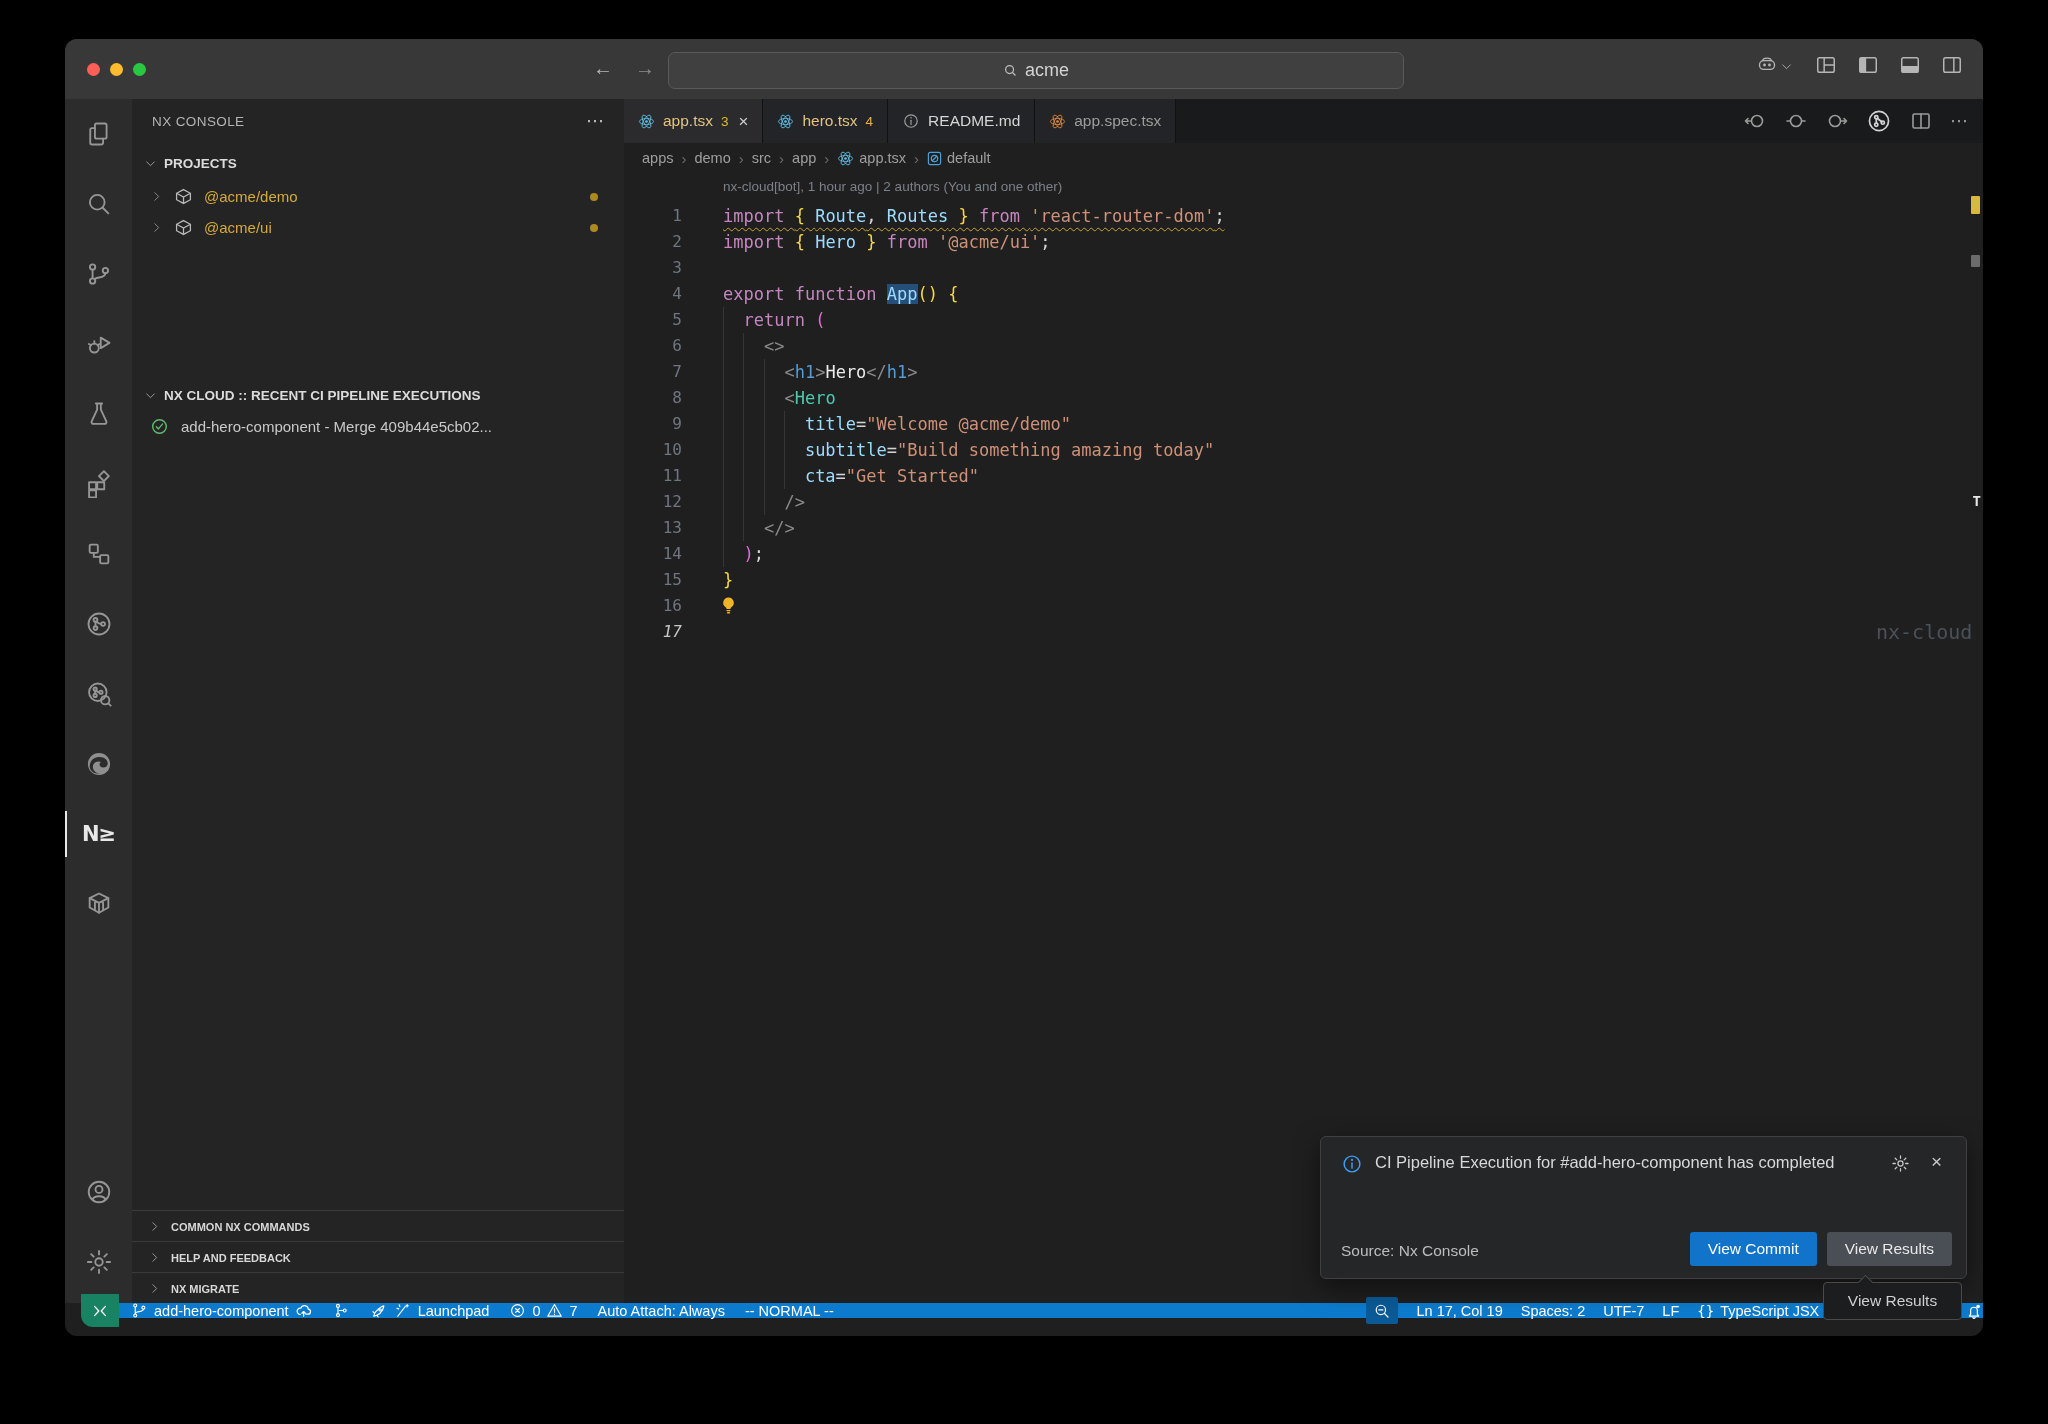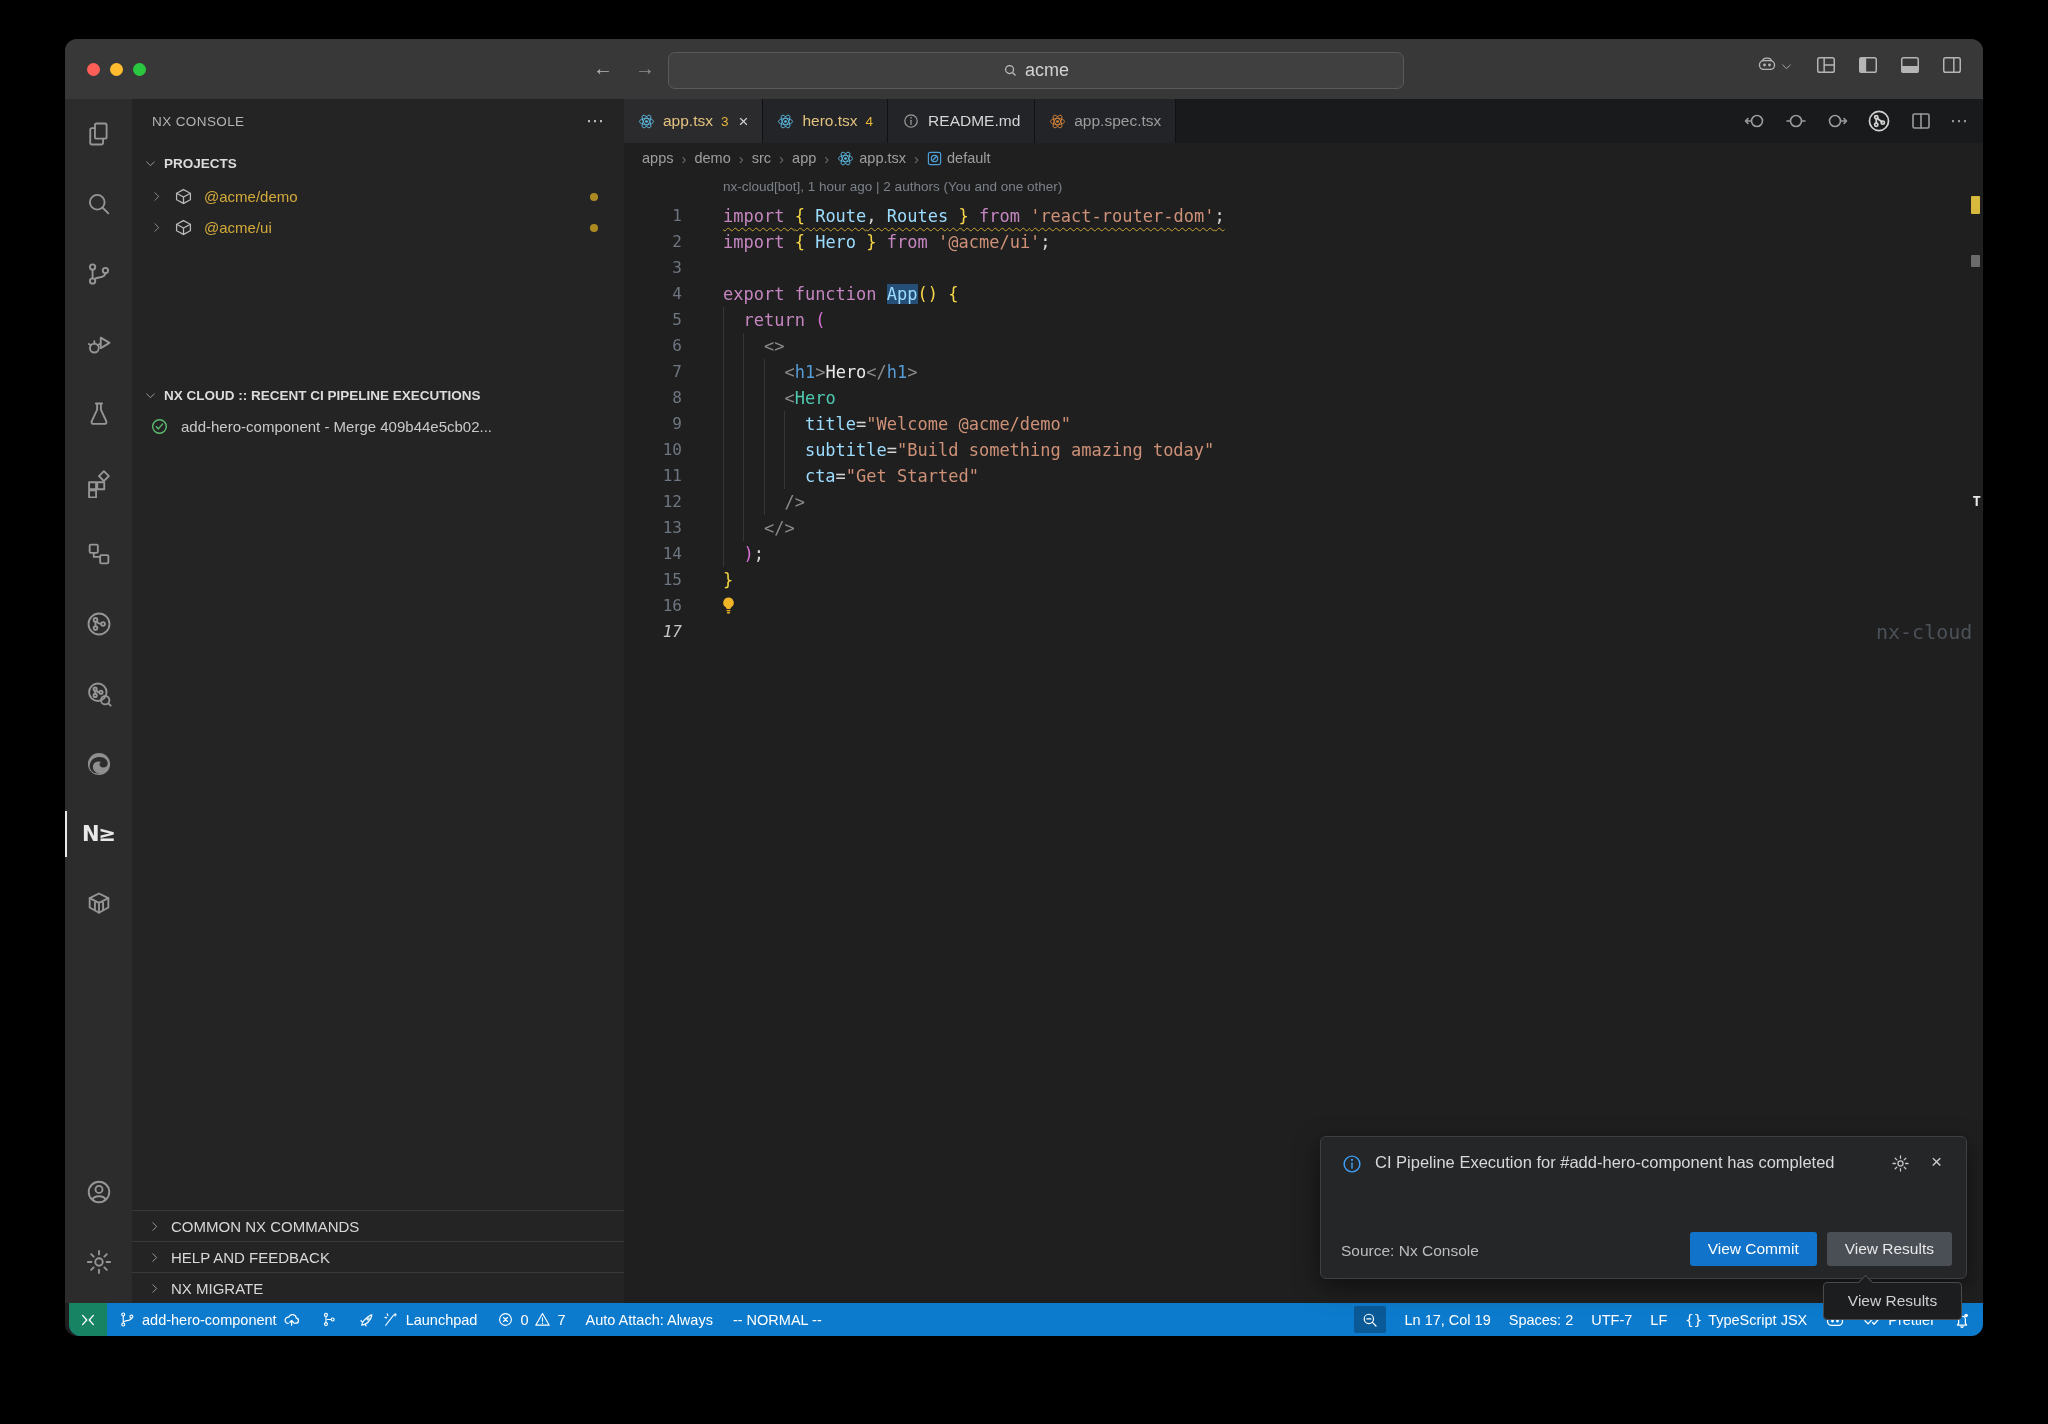--- a/index.html
+++ b/index.html
@@ -33,21 +33,21 @@
   .sec-head .chev{color:#a8a8a8;display:flex;}
   .tree-item{position:absolute;left:0;width:100%;height:31px;display:flex;align-items:center;cursor:pointer;}
   .tree-item .chev{margin-left:18px;color:#9a9a9a;display:flex;}
   .tree-item .boxicon{margin-left:12px;color:#b9b9b9;display:flex;}
   .tree-item .lbl{margin-left:12px;font-size:15px;color:#d4ab3a;}
   .tree-item .dot{position:absolute;right:26px;width:8px;height:8px;border-radius:50%;background:#ad8a21;}
   .cloud-item{position:absolute;left:0;width:100%;height:31px;display:flex;align-items:center;cursor:pointer;}
   .cloud-item .lbl{margin-left:12px;font-size:15px;color:#c9c9c9;}
   .bottom-sec{position:absolute;left:0;width:100%;height:31px;border-top:1px solid #3a3a3b;display:flex;align-items:center;background:#242425;cursor:pointer;}
   .bottom-sec .chev{margin-left:16px;color:#a8a8a8;display:flex;}
-  .bottom-sec .lbl{margin-left:10px;font-size:15px;font-weight:normal;color:#d8d8d8;}
+  .bottom-sec .lbl{margin-left:10px;font-size:11px;font-weight:bold;color:#d8d8d8;}
   
   .editor{position:absolute;left:559px;top:60px;width:1359px;height:1204px;background:#1f1f1f;}
   .tabbar{position:absolute;left:0;top:0;width:100%;height:44px;background:#191a1b;display:flex;}
   .tab{display:flex;align-items:center;gap:8px;padding:0 14px;background:#232427;border-right:1px solid #111112;font-size:15.5px;color:#9d9d9d;cursor:pointer;}
   .tab.active{background:#2b2b2e;}
   .tab .badge{font-size:13.5px;color:#e8b43a;}
   .tab .gold{color:#e3c37e;}
   .tab .white{color:#d5d5d5;}
   .tab .closex{color:#d0d0d0;font-size:17px;margin-left:2px;line-height:1;}
   .ed-toolbar{position:absolute;right:14px;top:0;height:44px;display:flex;align-items:center;gap:17px;color:#9b9b9b;}
@@ -67,21 +67,21 @@
   .sq{text-decoration:underline wavy #c8a431 1px;text-underline-offset:5px;}
   .sel4{background:#264F78;}
   .hl17{background:#44494f;border-radius:1px;}
   .inline-blame{color:#6d747e;font-size:16px;margin-left:66px;}
   .dim-blame{position:absolute;left:1252px;width:100px;overflow:hidden;color:#4b5158;font-size:20px;white-space:nowrap;}
   .guide{position:absolute;width:1px;background:#34373a;}
   .bulb{position:absolute;left:96px;}
   .ruler-mark{position:absolute;right:3px;width:9px;border-radius:1px;}
   .ruler-t{position:absolute;right:2px;color:#e8e8e8;font-size:14px;font-weight:bold;font-family:"DejaVu Sans Mono",monospace;}
   
-  .statusbar{position:absolute;left:4px;top:1264px;width:1918px;height:33px;background:#0d7bcd;color:#fff;
+  .statusbar{position:absolute;left:16px;top:1264px;width:1918px;height:15px;background:#0d7bcd;color:#fff;
              display:flex;align-items:center;font-size:14.5px;border-radius:0 0 12px 12px;}
   .remote{width:38px;height:33px;background:#178362;border-radius:0 0 0 12px;display:flex;align-items:center;justify-content:center;flex:none;}
   .sb-left{display:flex;align-items:center;gap:20px;margin-left:12px;}
   .sb-right{display:flex;align-items:center;gap:18px;margin-left:auto;margin-right:16px;}
   .sb-it{display:flex;align-items:center;gap:6px;cursor:pointer;white-space:nowrap;}
   .zoom-box{background:#0a5a97;width:32px;height:27px;border-radius:2px;display:flex;align-items:center;justify-content:center;}
   .braces{font-size:14px;font-family:"DejaVu Sans Mono",monospace;}
   
   .notification{position:absolute;left:1255px;top:1097px;width:645px;height:141px;background:#252628;border:1px solid #404042;
                 border-radius:6px;box-shadow:0 8px 24px rgba(0,0,0,.5);z-index:5;}

